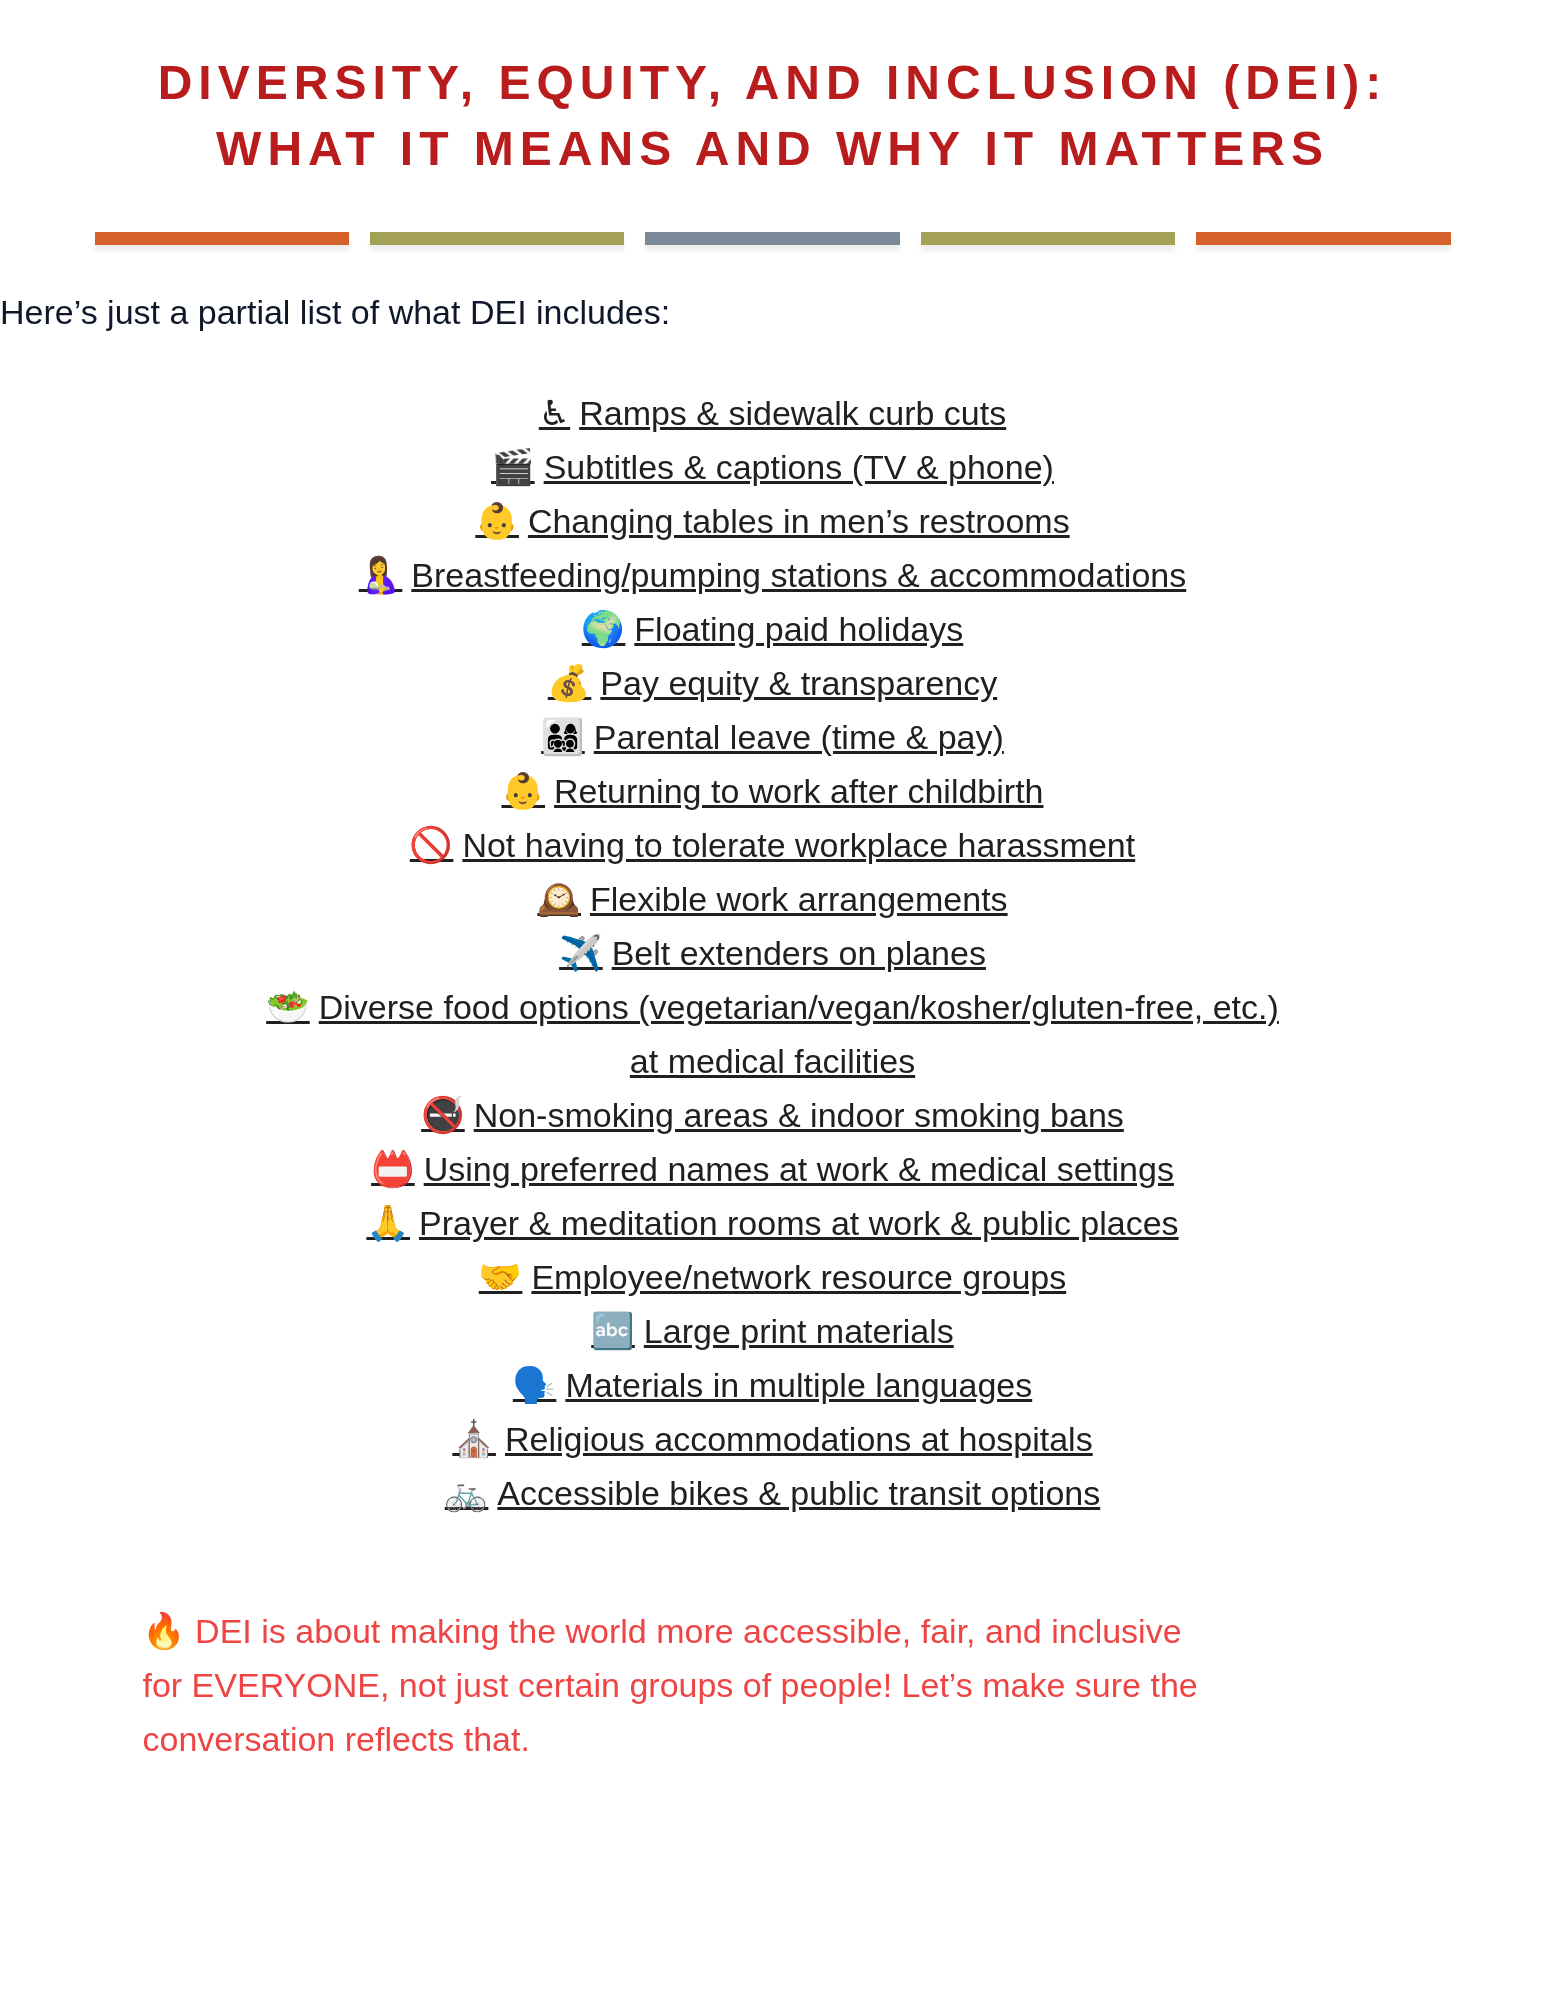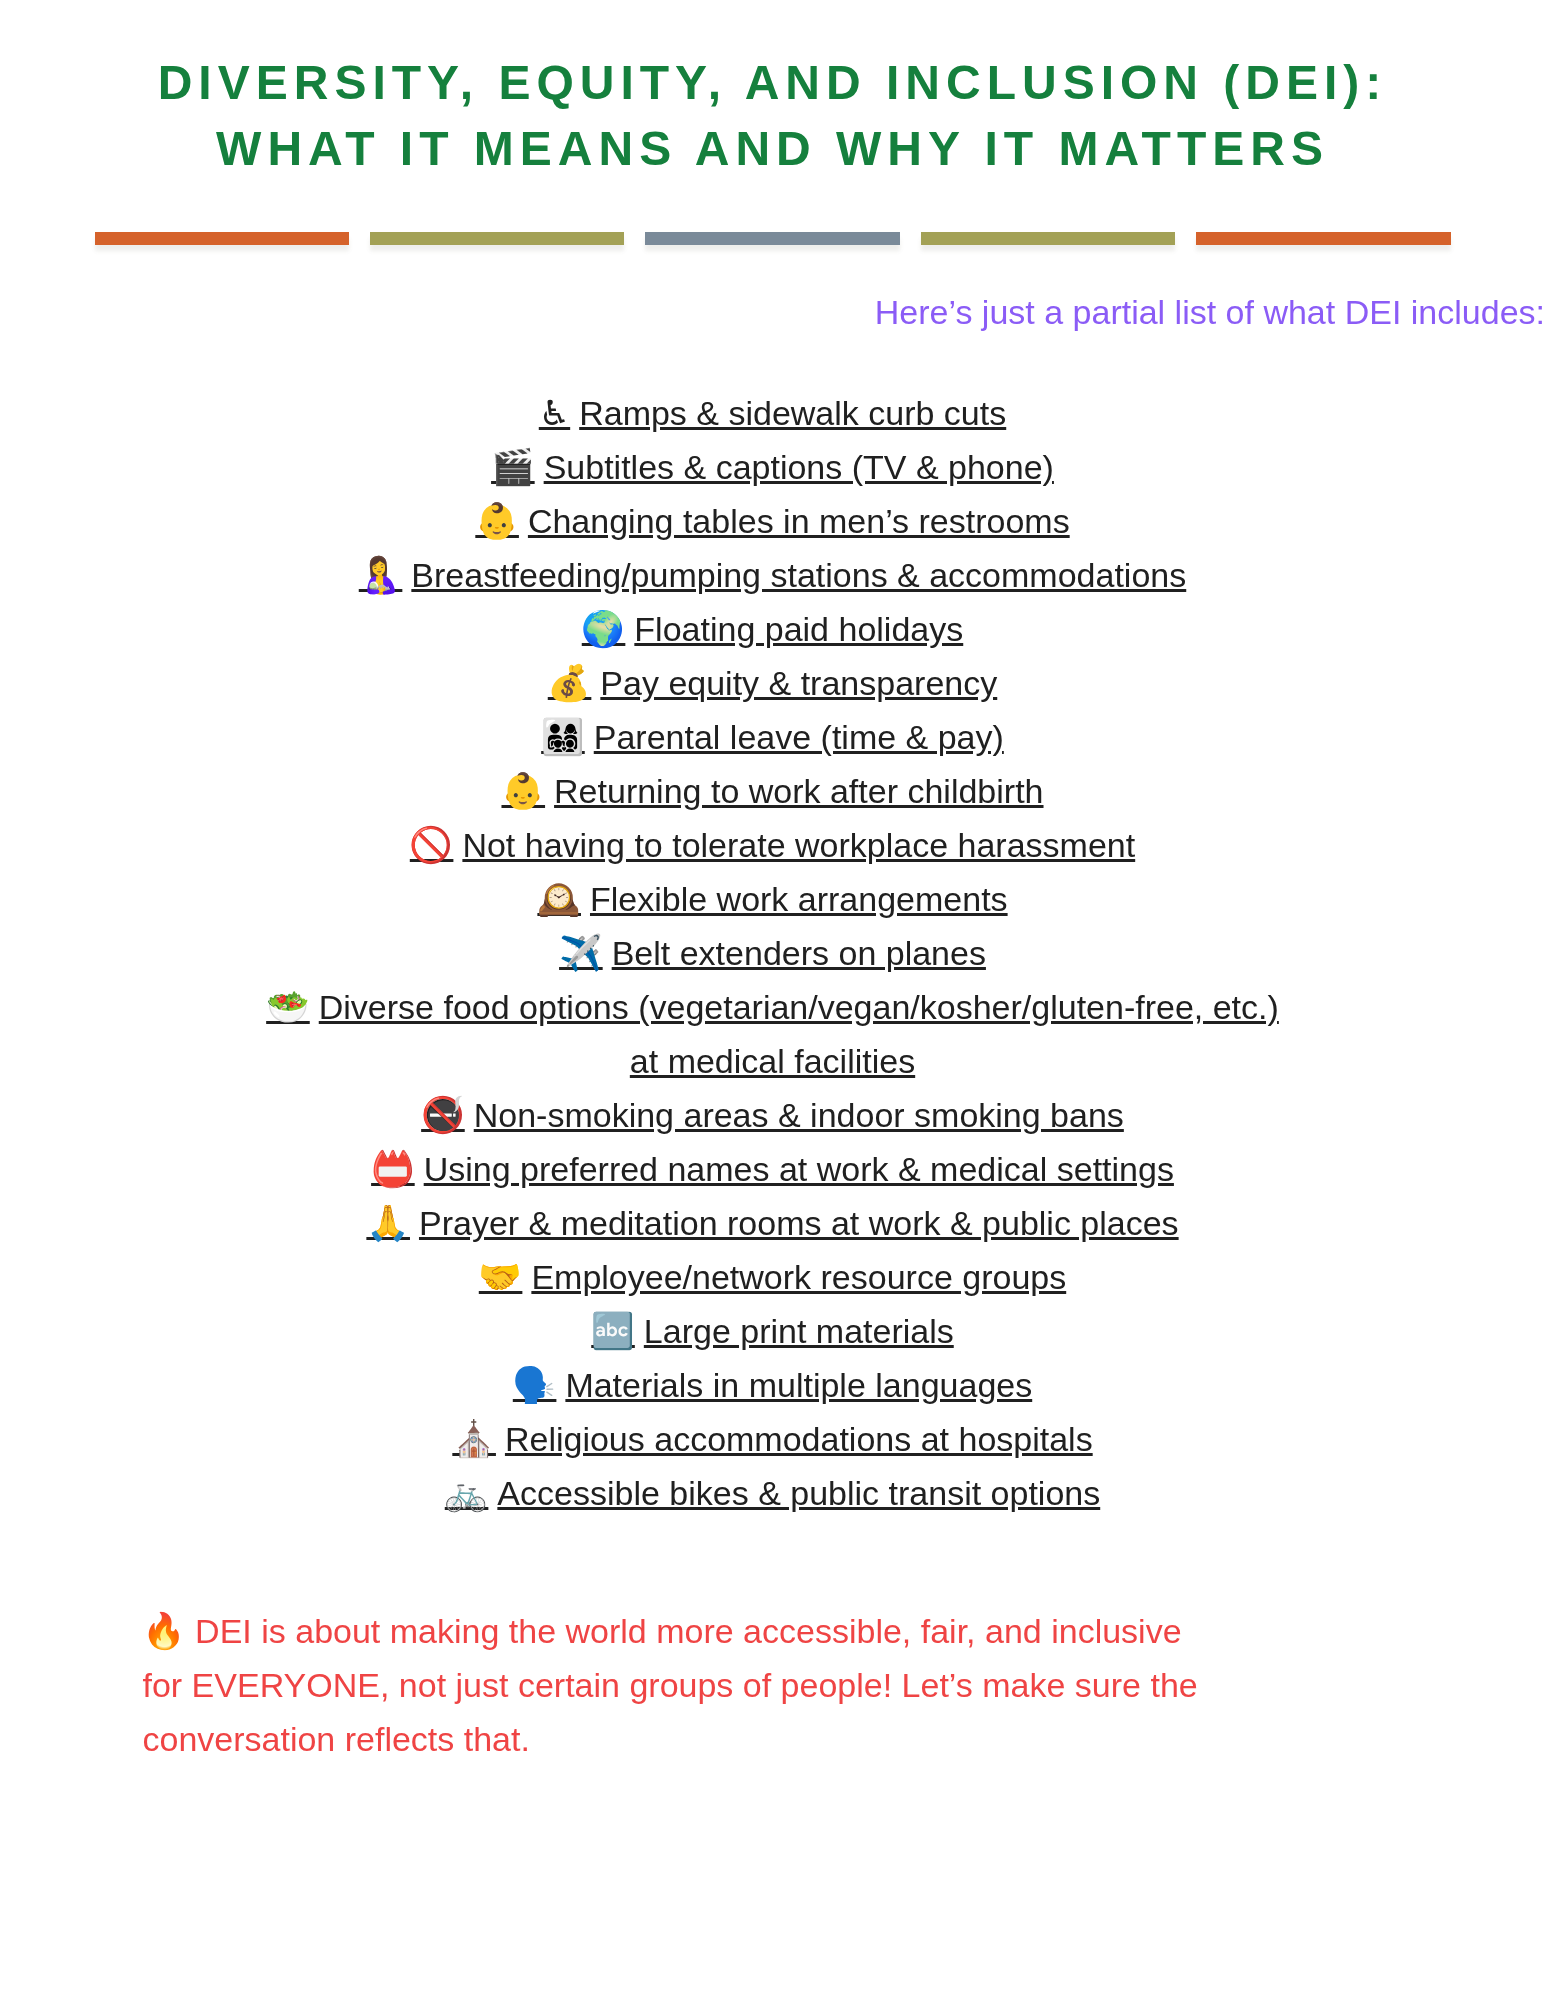--- a/index.html
+++ b/index.html
@@ -20,41 +20,41 @@
     height: 1999px;
     padding-top: 50px;
   }
   .title {
     margin: 0 45px;
     text-align: center;
     font-size: 48px;
     font-weight: 800;
     letter-spacing: 6px;
     line-height: 66px;
-    color: #15803d;
+    color: #b91c1c;
   }
   .title-line { display: block; }
   .divider {
     display: flex;
     gap: 21px;
     width: 1356px;
     margin: 50px auto 0 auto;
     height: 13px;
   }
   .divider-seg {
     flex: 1 1 0;
     height: 13px;
     box-shadow: 0 6px 4px rgba(90, 90, 70, 0.10);
   }
   .intro {
     margin: 45px 0 0 0;
-    text-align: right;
+    text-align: left;
     font-size: 34px;
     line-height: 44px;
-    color: #8b5cf6;
+    color: #0f172a;
   }
   .list {
     width: 1280px;
     margin: 52px auto 0 auto;
     text-align: center;
     font-size: 34px;
     line-height: 54px;
     color: #202020;
     text-decoration: underline;
   }

